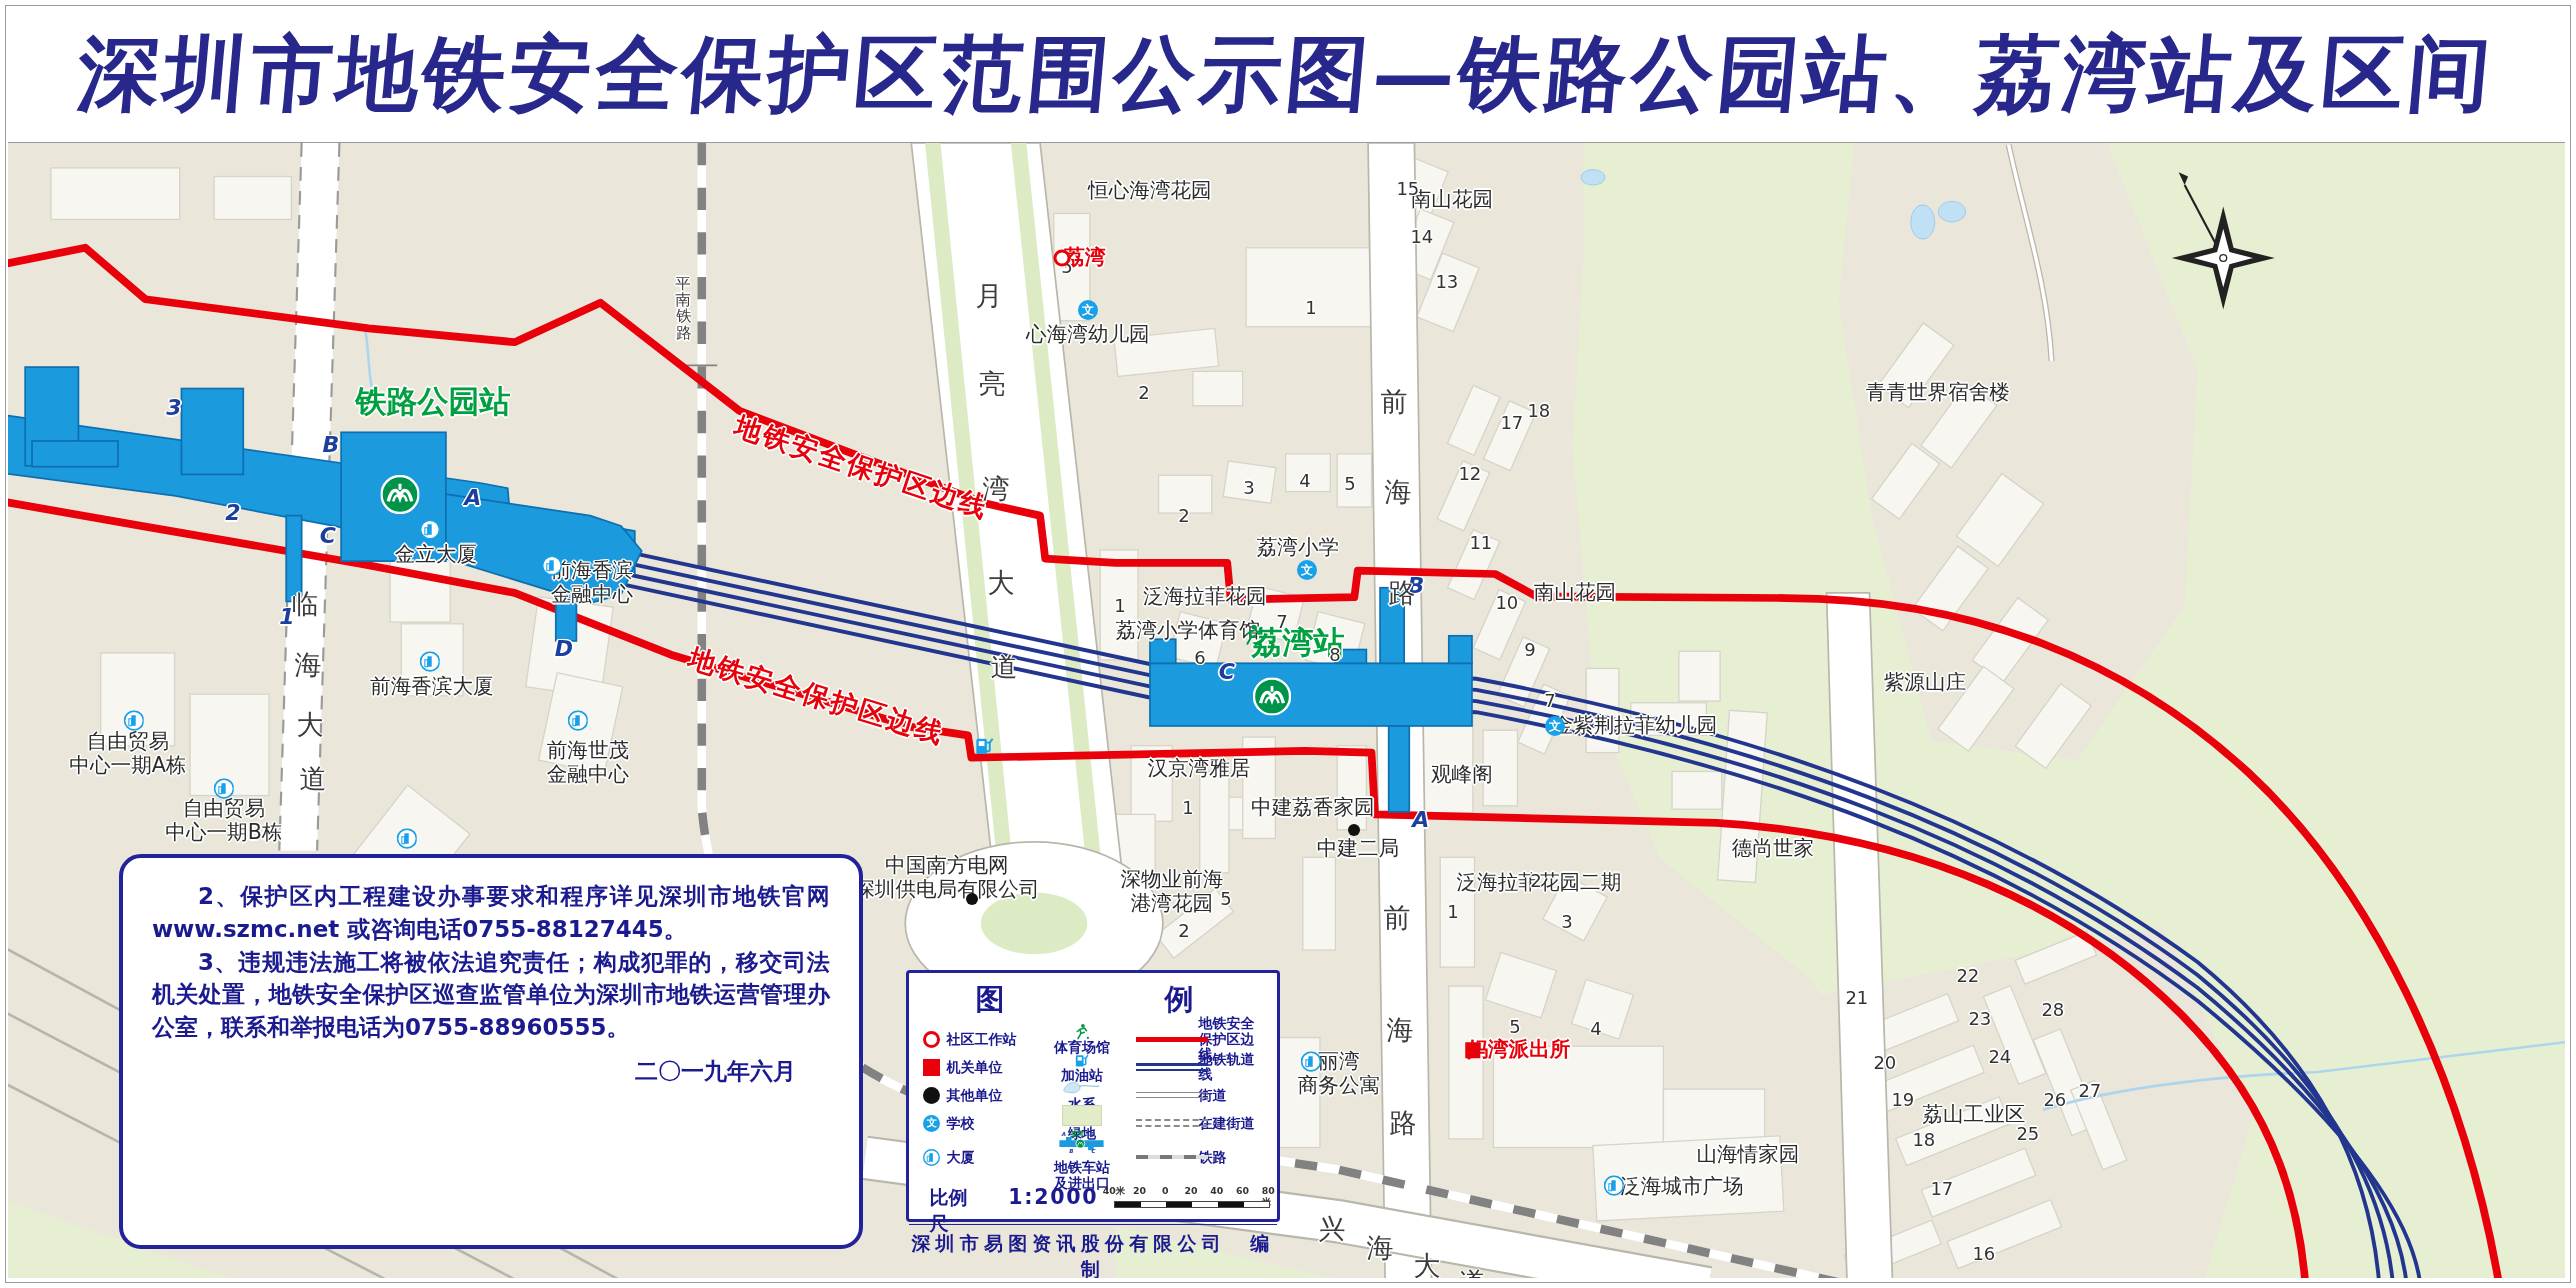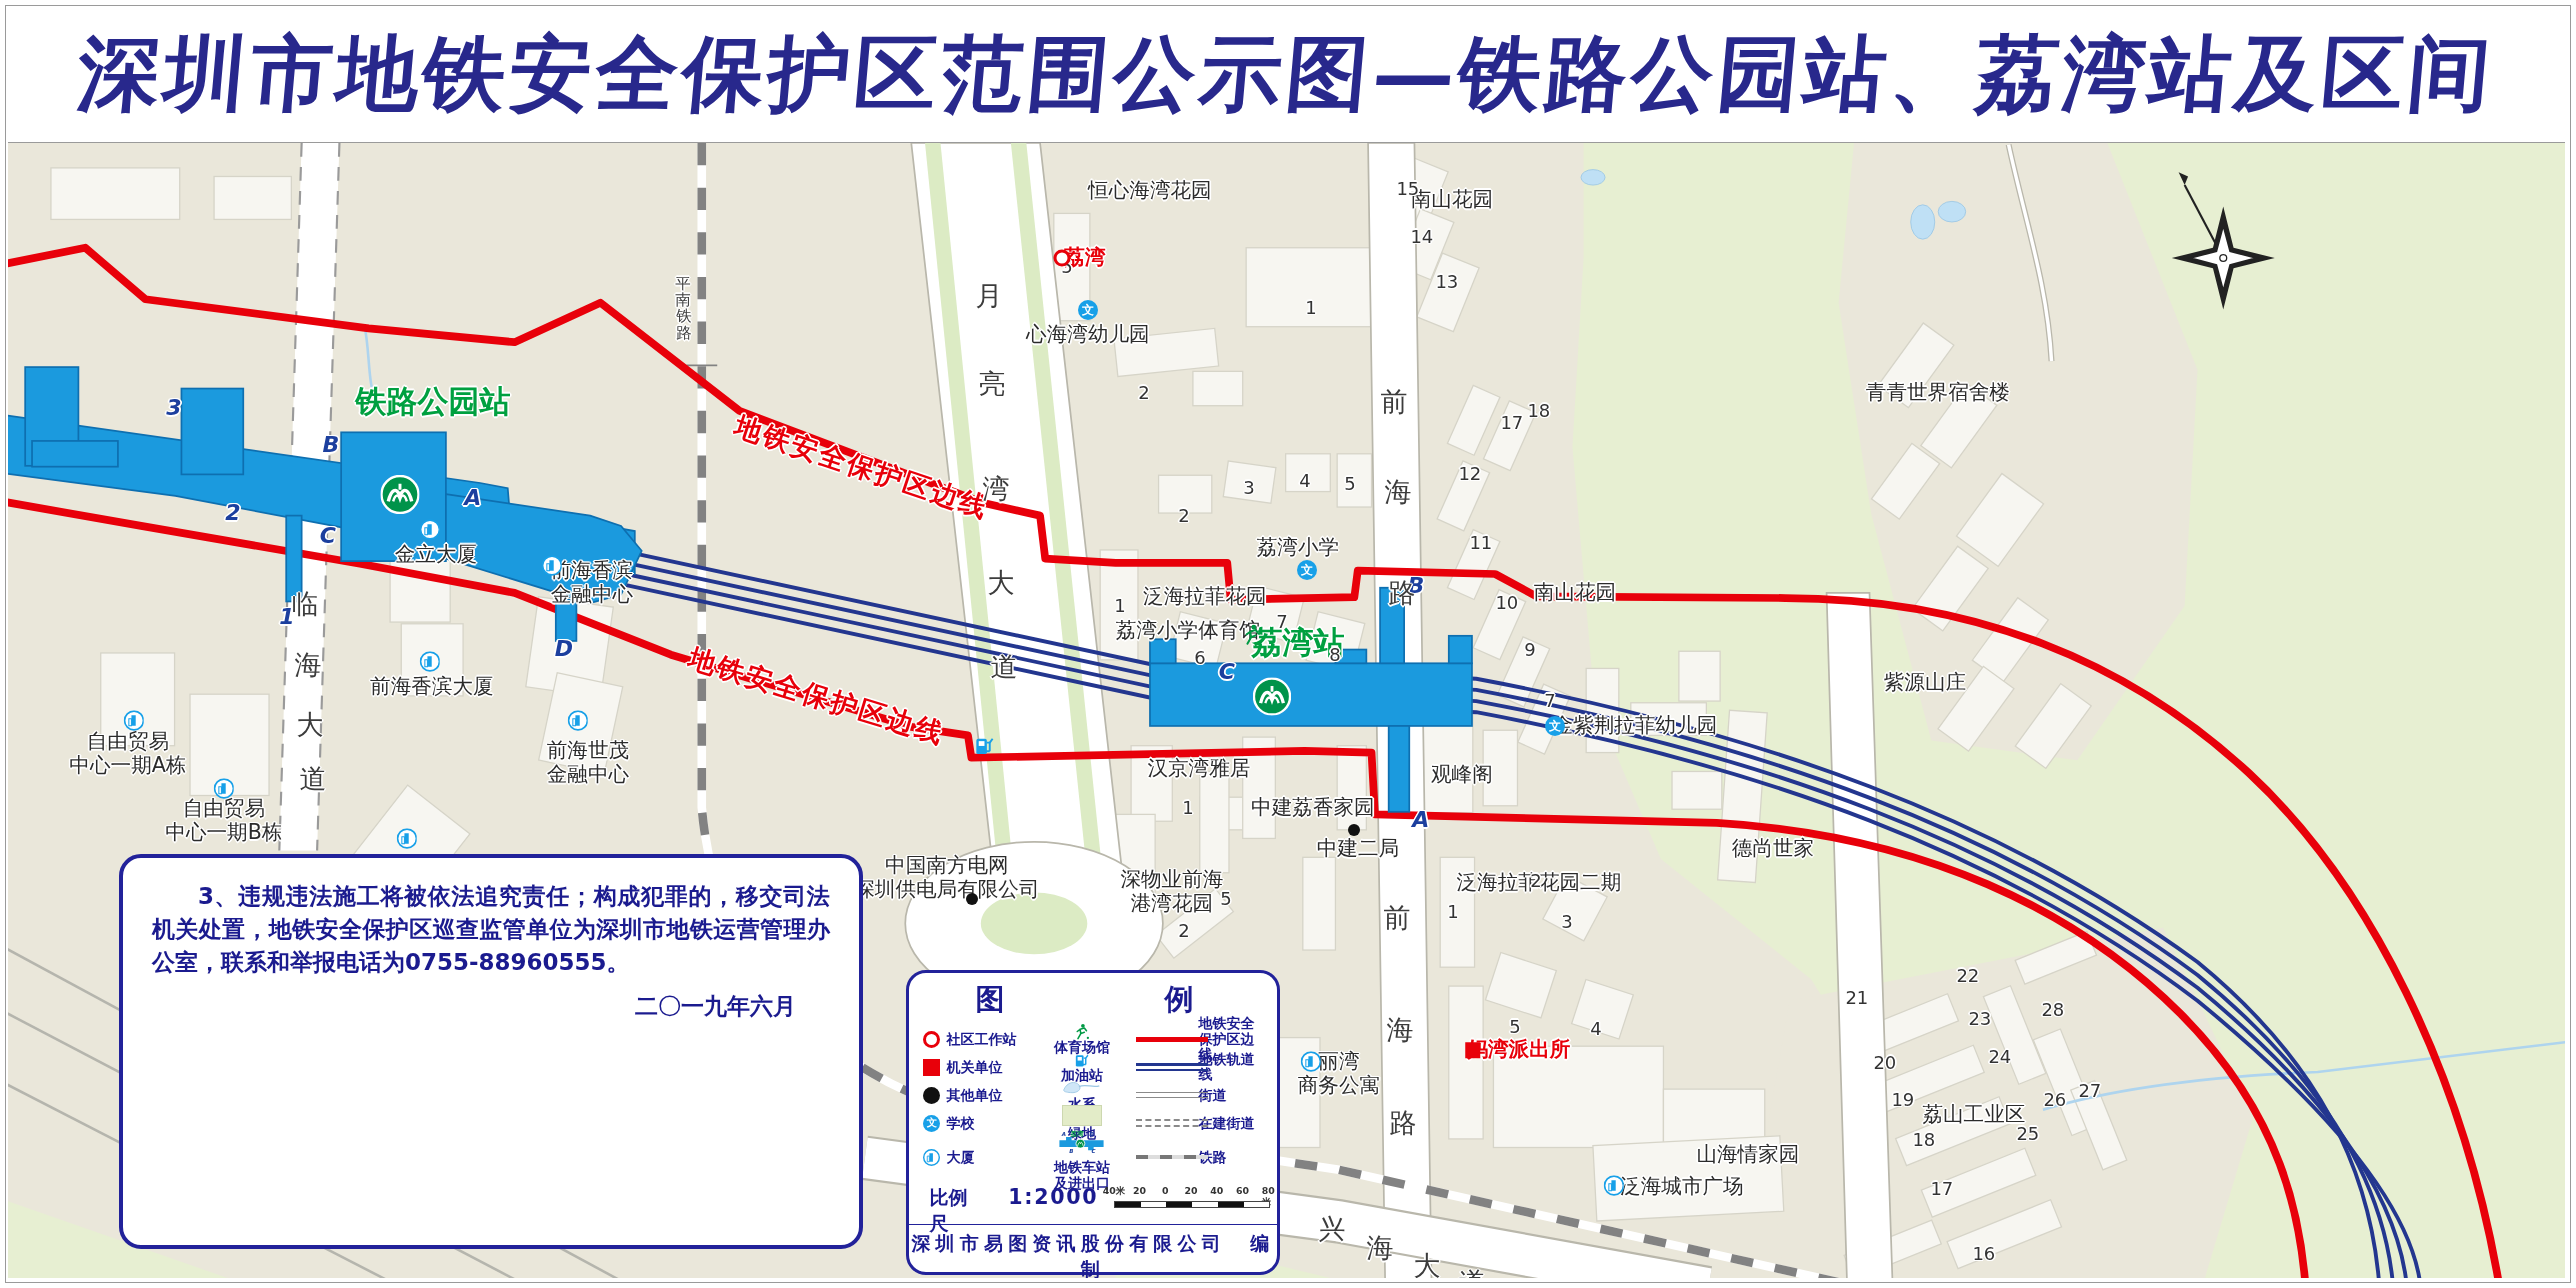--- a/index.html
+++ b/index.html
@@ -23,22 +23,22 @@
   .k-rvs{font-size:15.5px;color:#3c3c3c;}
   .k-bl{font-size:27px;color:#e8000a;font-weight:700;letter-spacing:2.6px;white-space:nowrap;}
   .micon{position:absolute;transform:translate(-50%,-50%);}
   
   #notice{position:absolute;left:111px;top:711px;width:744px;height:395px;background:#fff;
     border:4.3px solid #22229a;border-radius:22px;padding:22px 29px 15.5px 29px;box-sizing:border-box;color:#1b1b8f;}
   #notice p{margin:0;font-size:23px;line-height:1.42;font-weight:600;text-indent:2em;text-align:justify;}
   #notice .sig{font-size:23px;font-weight:600;text-align:right;text-indent:0;margin-right:34px;line-height:1.45;}
   #notice .sig-wrap{margin-top:12px;}
   
-  #legend{position:absolute;left:898px;top:827px;width:374px;height:305px;background:#fff;
-    border:3.4px solid #22229a;border-radius:20px;box-sizing:border-box;color:#1b1b8f;padding:5.2px 8.6px 0 8.6px;}
+  #legend{position:absolute;left:898px;top:827px;width:374px;height:252px;background:#fff;
+    border:3.4px solid #22229a;border-radius:4px;box-sizing:border-box;color:#1b1b8f;padding:5.2px 8.6px 0 8.6px;}
   #legend .lg-title{font-size:29px;font-weight:700;text-align:center;letter-spacing:34px;margin:1.7px 0 5.2px 17px;}
   .lg-row{display:flex;align-items:center;height:28px;}
   .lg-cell{display:flex;align-items:center;}
   .lg-c1{width:101px;}
   .lg-c2{width:127px;flex-direction:column;}
   .lg-c3{flex:1;}
   .lg-ic{width:29px;display:flex;justify-content:center;align-items:center;flex:none;}
   .lg-ic2{width:45px;display:flex;justify-content:center;align-items:center;flex:none;}
   .lg-ic3{width:53px;display:flex;justify-content:center;align-items:center;flex:none;}
   .lg-lab{font-size:14px;font-weight:700;white-space:pre-line;line-height:1.1;}
@@ -449,20 +449,21 @@
             <path d="M9,10 h-3 v8 h3 z" fill="#fff" stroke="#18a0e8" stroke-width="1.2"></path>
           </svg></div>
         <div class="micon" style="left: 1606px; top: 1044px;"><svg width="20.6" height="20.6" viewBox="0 0 24 24">
         <circle cx="12" cy="12" r="11" fill="#fff" stroke="#18a0e8" stroke-width="2"></circle>
         <path d="M9,6 h5 v12 h-5 z" fill="#18a0e8"></path>
             <path d="M9,10 h-3 v8 h3 z" fill="#fff" stroke="#18a0e8" stroke-width="1.2"></path>
           </svg></div>
       </div>
 
     <div id="notice">
+      <p>2、保护区内工程建设办事要求和程序详见深圳市地铁官网 www.szmc.net 或咨询电话0755-88127445。</p>
       <p>3、违规违法施工将被依法追究责任；构成犯罪的，移交司法机关处置，地铁安全保护区巡查监管单位为深圳市地铁运营管理办公室，联系和举报电话为0755-88960555。</p>
       <div class="sig-wrap">
         <div class="sig">二〇一九年六月</div>
       </div>
     </div>
 
     <div id="legend">
       <div class="lg-title">图　　例</div>
       <div id="lg-rows">
           <div class="lg-row">

